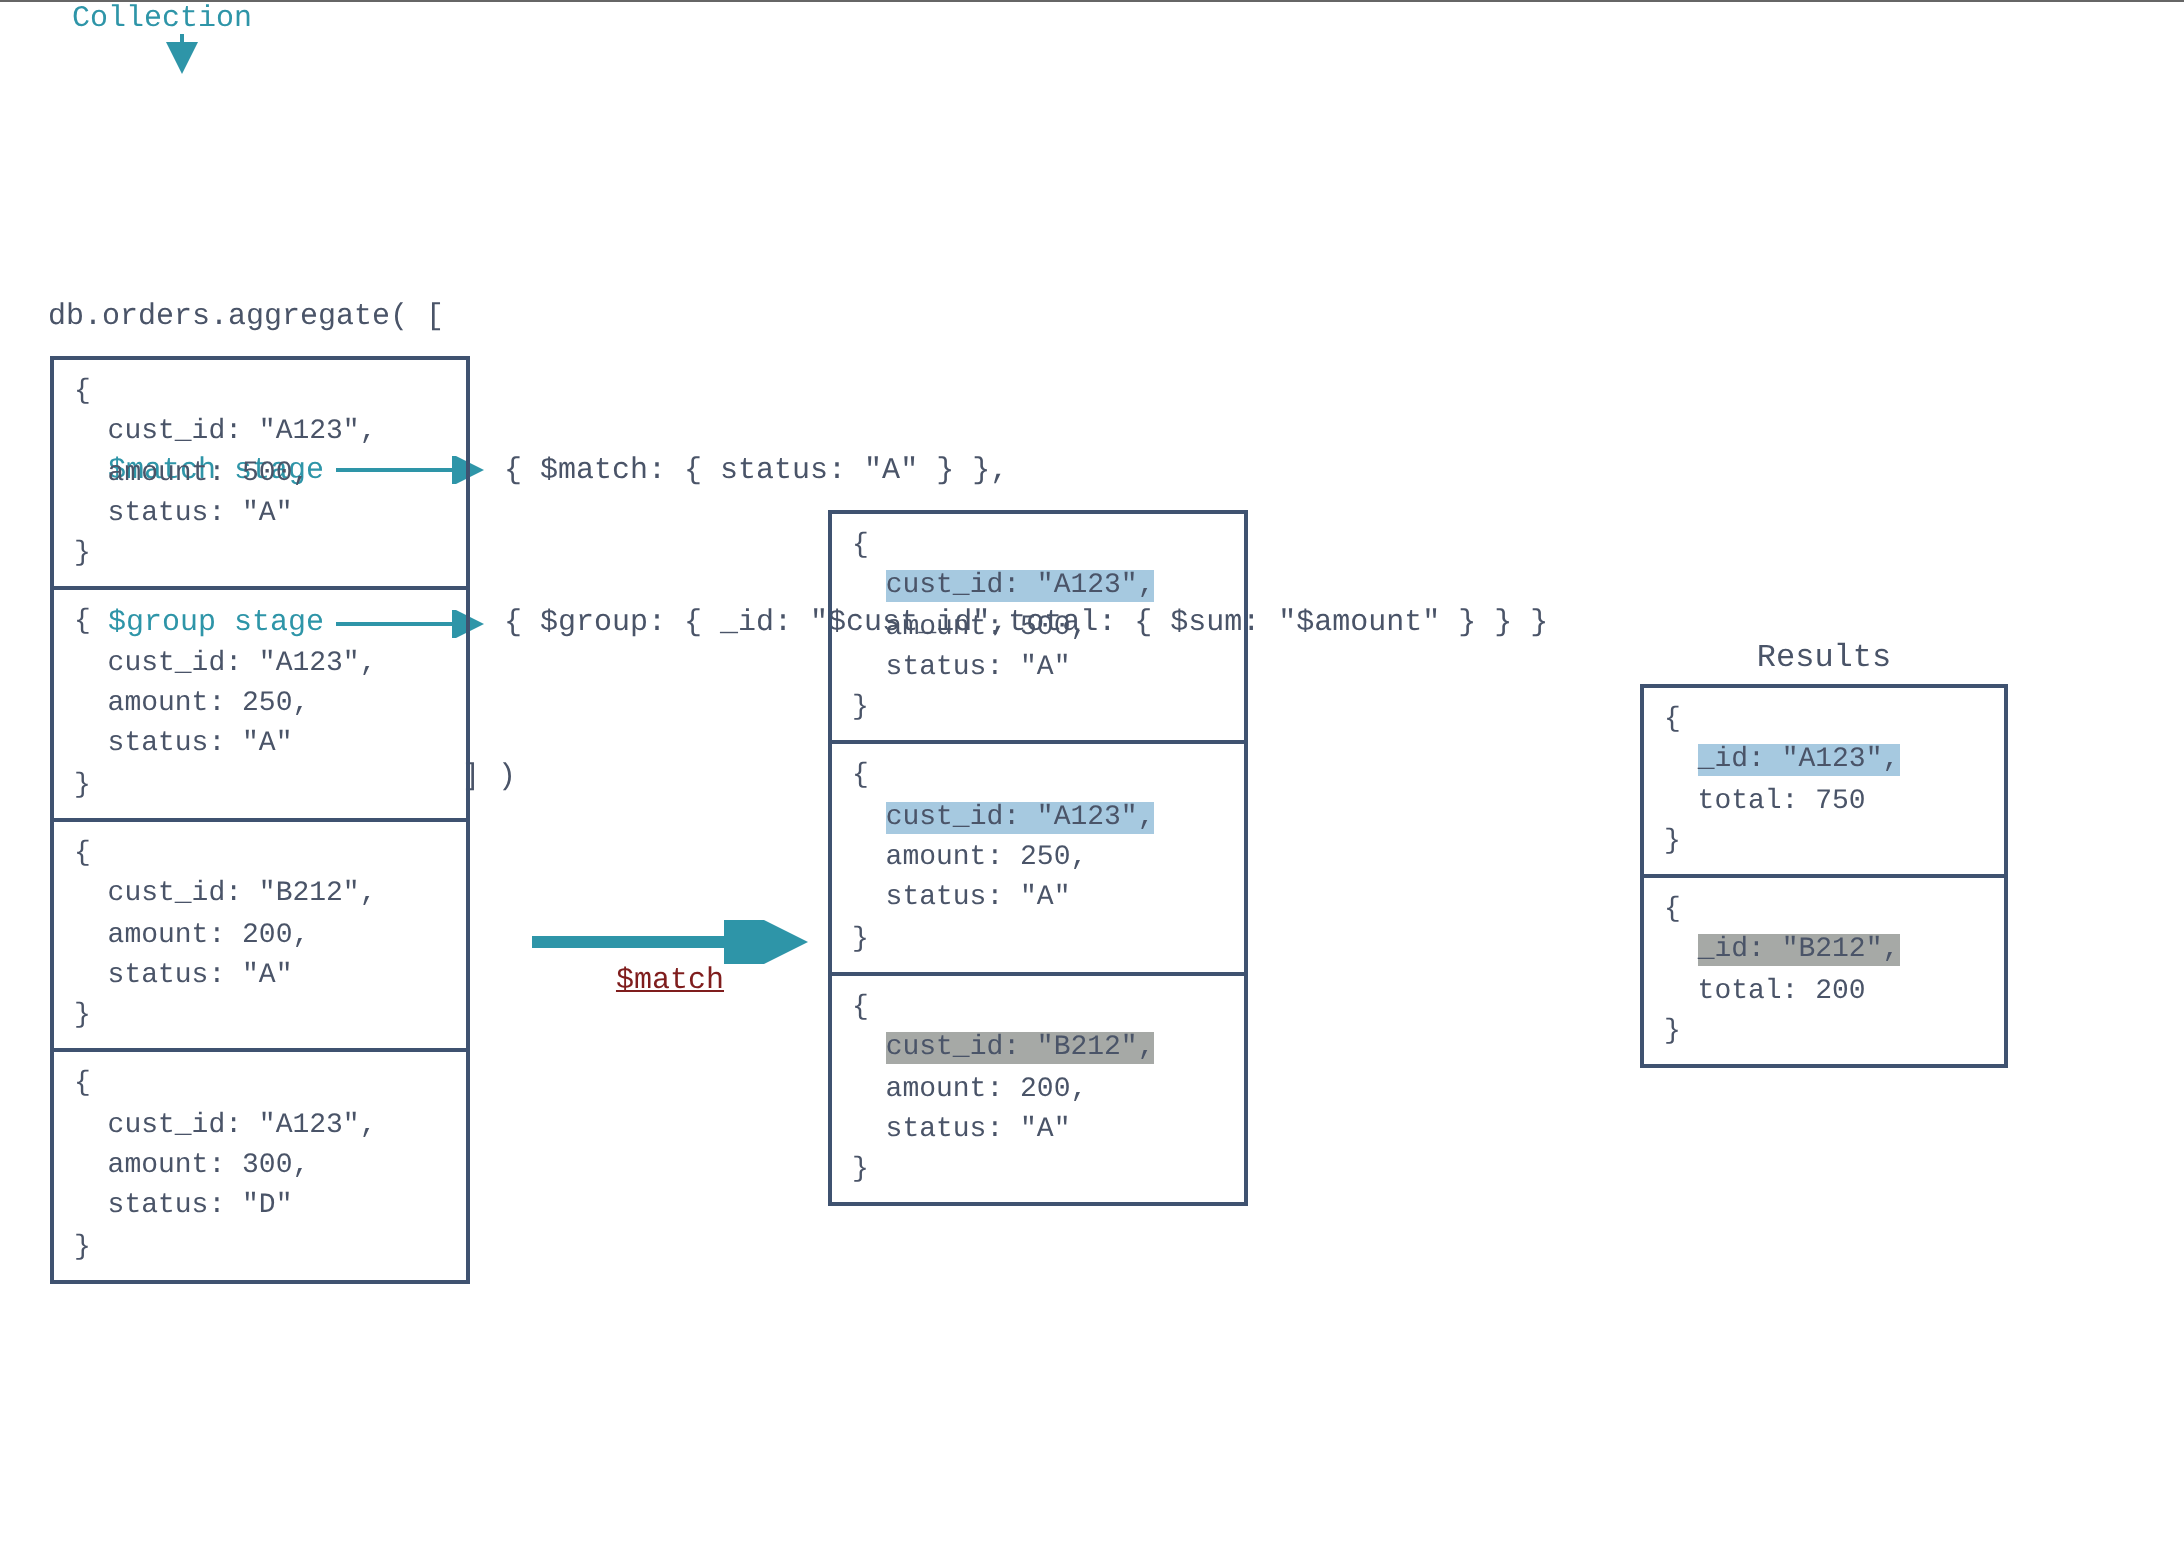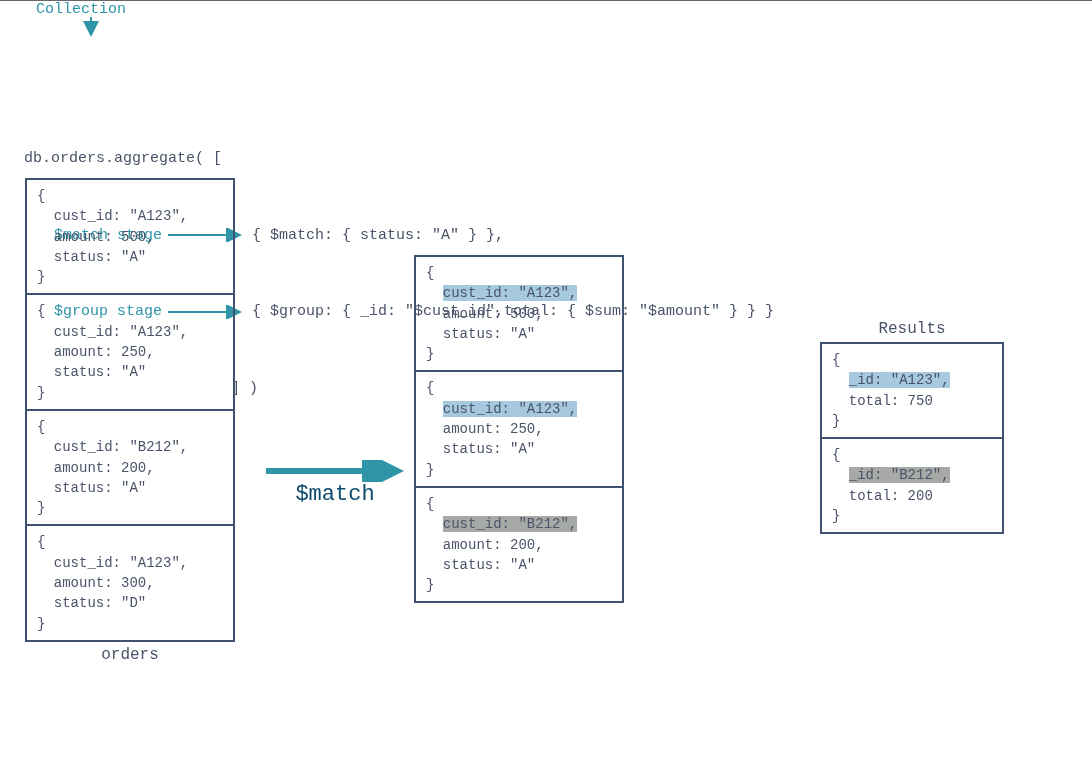--- a/index.html
+++ b/index.html
@@ -60,21 +60,21 @@
     color: #4a5468;
   }
   .hl-blue { background: #a6c9e0; }
   .hl-gray { background: #a6a9a6; }
   .flow-arrow-area {
     position: absolute;
     display: flex;
     flex-direction: column;
     align-items: center;
   }
-  .flow-label { color: #0c4a6e; font-size: 22px; }
+  .flow-label { color: #7f1d1d; font-size: 15px; text-decoration: underline; }
 </style>
 </head>
 <body>
 
 <div class="canvas">
   <div class="hr"></div>
 
   <div class="col-arrow">
     <span class="teal">Collection</span><br>
     <svg class="arrow-svg" width="70" height="22">
@@ -135,21 +135,20 @@
   cust_id: "B212",
   amount: 200,
   status: "A"
 }</div>
         <div class="box">{
   cust_id: "A123",
   amount: 300,
   status: "D"
 }</div>
       </div>
-    <div class="caption">orders</div>
   </div>
 
   <div class="flow-arrow-area" style="top:460px; left:266px;">
     <svg width="138" height="22">
       <defs>
           <marker id="big1" markerWidth="7" markerHeight="7" refX="5" refY="3.5" orient="auto">
         <path d="M0,0 L7,3.5 L0,7 Z" fill="#2e95a8"></path>
           </marker>
         </defs>
       <line x1="0" y1="11" x2="126" y2="11" stroke="#2e95a8" stroke-width="6" marker-end="url(#big1)"></line>

